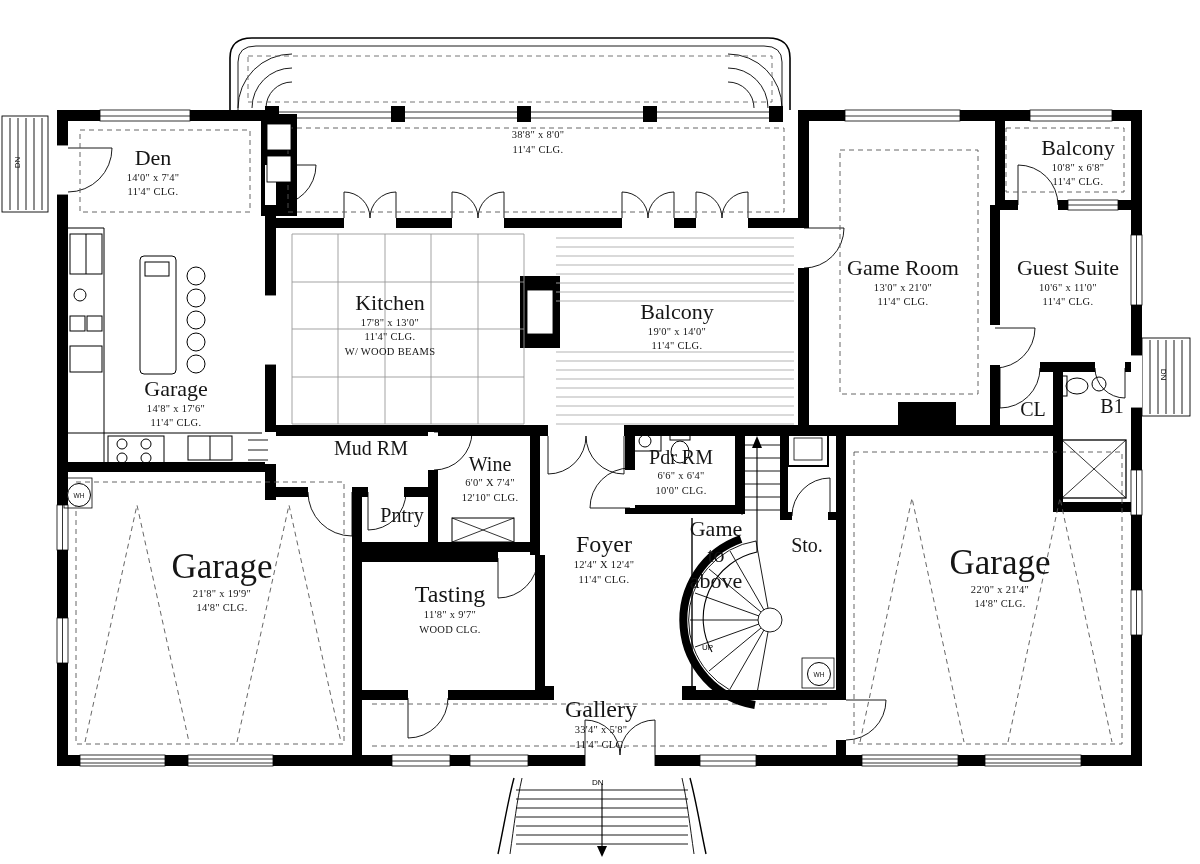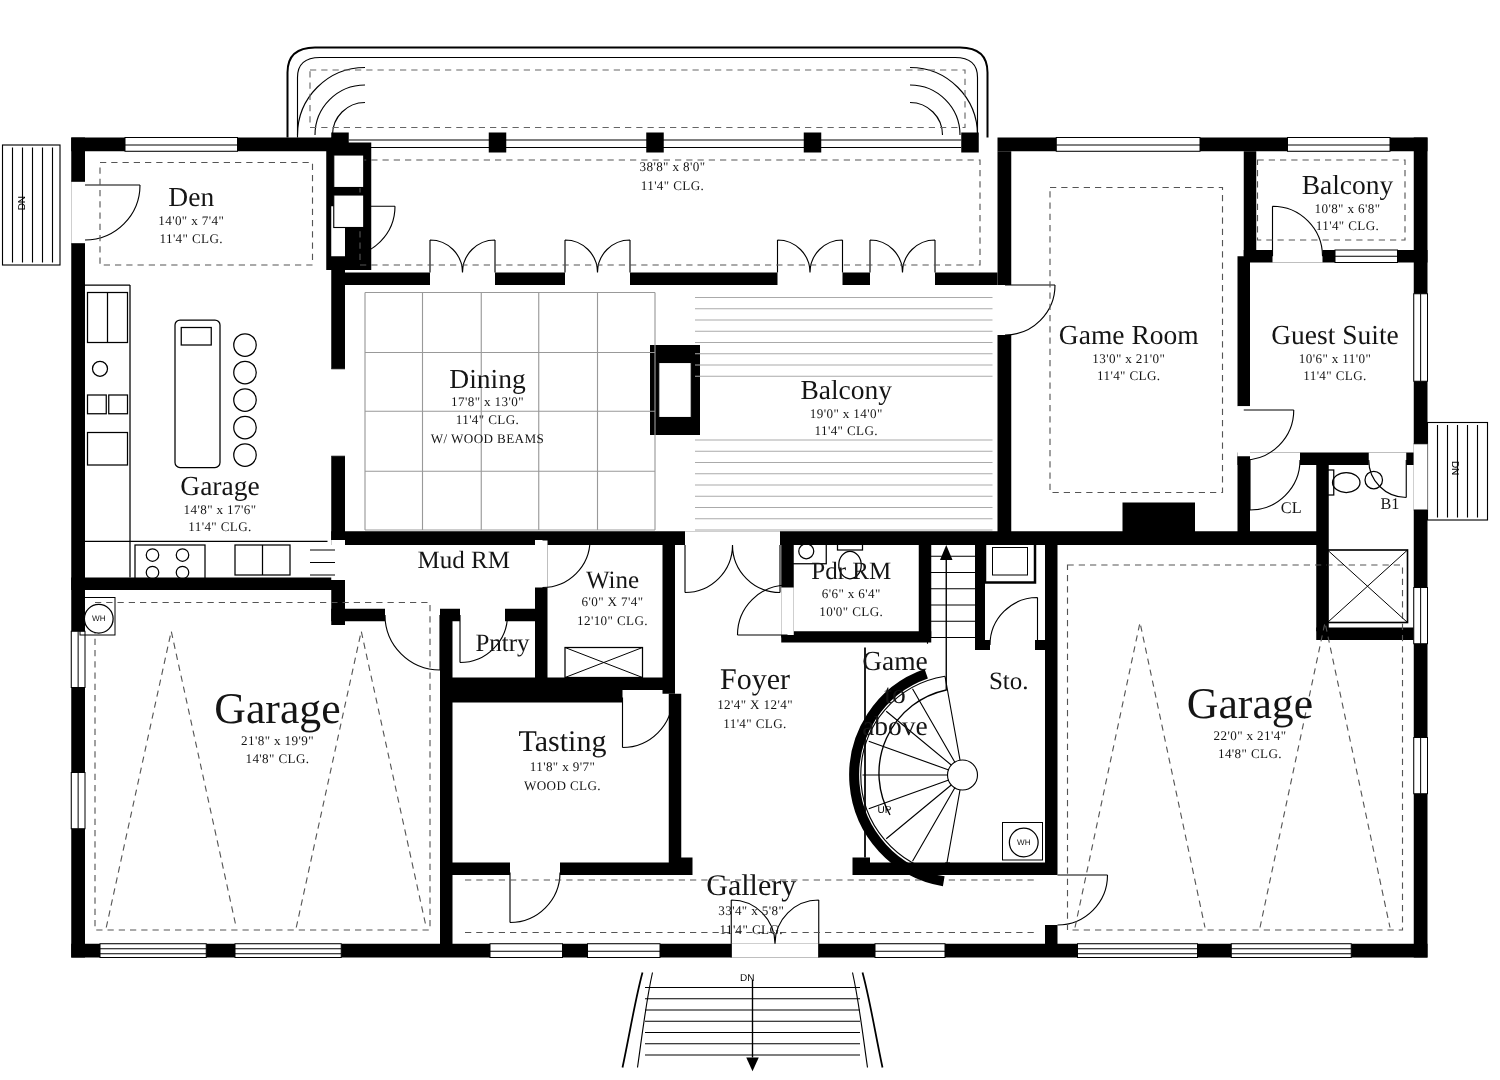--- a/index.html
+++ b/index.html
@@ -4,21 +4,21 @@
 <style>
   html,body{margin:0;padding:0;background:#fff;width:1200px;height:864px;overflow:hidden;
     font-family:"Liberation Serif","DejaVu Serif",serif;color:#111;}
   .plan{position:relative;width:1016px;height:864px;background:#fff;}
   .plan svg{position:absolute;left:0;top:0;z-index:1;}
   .lbl{position:absolute;transform:translateX(-50%);text-align:center;white-space:nowrap;z-index:2;color:#151515;}
   .rn{font-size:22px;line-height:1.08;}
   .rn-lg{font-size:35px;line-height:1.05;}
   .rn-md{font-size:24px;line-height:1.05;}
   .rn-sm{font-size:20px;line-height:1.05;}
-  .rn-xs{font-size:13px;line-height:1.05;}
+  .rn-xs{font-size:20px;line-height:1.05;}
   .rn-caps{font-size:21px;letter-spacing:3px;}
   .rd{font-size:10.5px;margin-top:2px;letter-spacing:.3px;line-height:1.2;}
   .stack .rn{line-height:26px;}
   .ann{position:absolute;font-size:8px;font-family:"Liberation Sans",sans-serif;color:#000;z-index:2;}
   .rot-l{transform:rotate(-90deg);}
   .rot-r{transform:rotate(90deg);}
   .wh{position:absolute;width:22px;height:22px;border:1.3px solid #000;border-radius:50%;
       display:flex;align-items:center;justify-content:center;font-size:6.5px;
       font-family:"Liberation Sans",sans-serif;background:#fff;z-index:2;}
 </style>
@@ -327,21 +327,21 @@
   <div class="rd">11'4" CLG.</div>
 </div>
 
 <div class="lbl" style="left:1068px;top:256px">
   <div class="rn">Guest Suite</div>
   <div class="rd">10'6" x 11'0"</div>
   <div class="rd">11'4" CLG.</div>
 </div>
 
 <div class="lbl" style="left:390px;top:291px">
-  <div class="rn">Dining</div>
+  <div class="rn">Kitchen</div>
   <div class="rd">17'8" x 13'0"</div>
   <div class="rd">11'4" CLG.</div>
   <div class="rd">W/ WOOD BEAMS</div>
 </div>
 
 <div class="lbl" style="left:677px;top:300px">
   <div class="rn">Balcony</div>
   <div class="rd">19'0" x 14'0"</div>
   <div class="rd">11'4" CLG.</div>
 </div>

